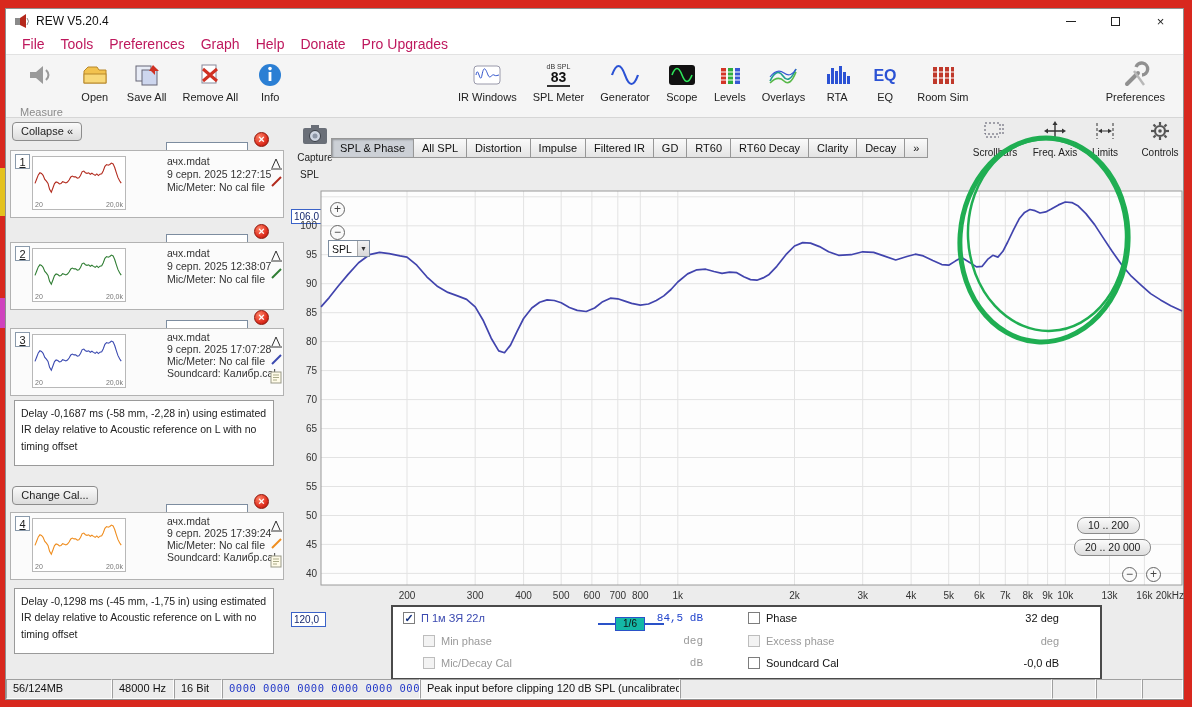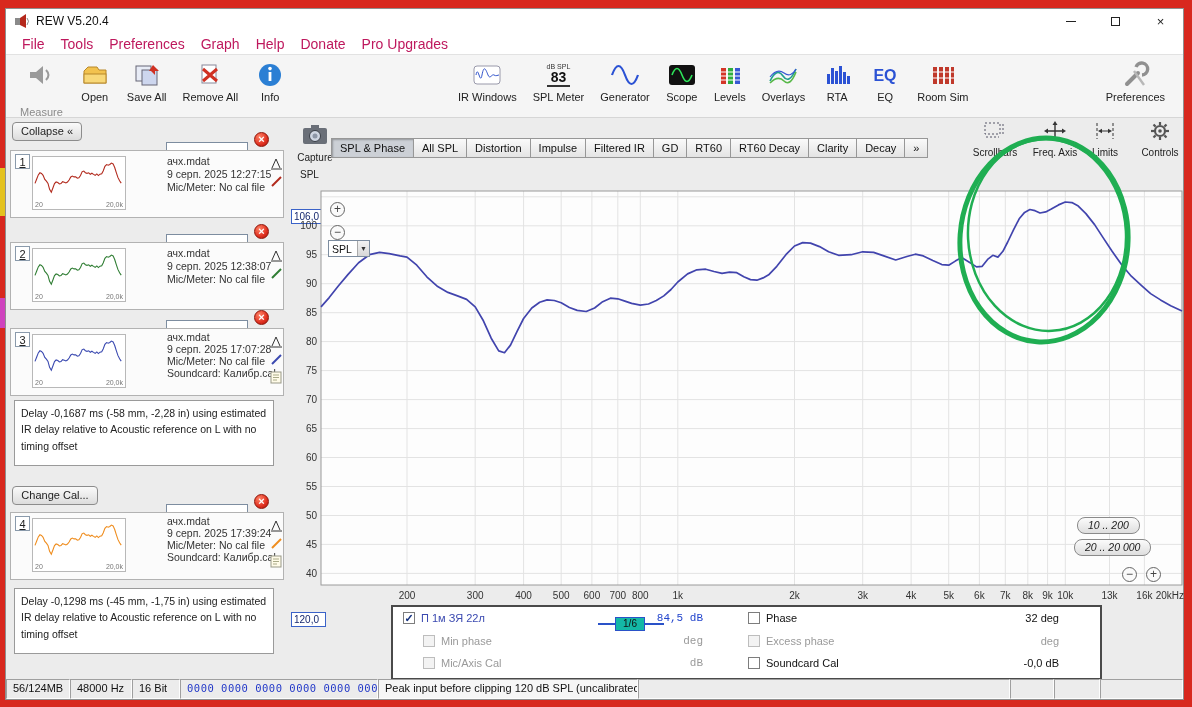--- a/index.html
+++ b/index.html
@@ -93,21 +93,21 @@
       font-size:10px; color:#16286e; padding:0 2px; font-family:inherit;margin-top:27px; }
   #chart-svg { position:absolute; left:0; top:60px; }
   .zoomc { position:absolute; width:15px; height:15px; border:1px solid #666; border-radius:50%;
       background:rgba(250,250,250,.9); color:#444; font-size:12px; line-height:12px; text-align:center; }
   .trace-select { position:absolute; left:39px; top:122px; width:42px; height:17px; border:1px solid #7d8da0;
       background:#fff; font-size:10.5px; display:flex; align-items:center; }
   .trace-select .tval { flex:1; padding-left:3px; }
   .trace-select .dd { font-size:7px; color:#333; background:linear-gradient(#f2f2f2,#d8d8d8);
       border-left:1px solid #aaa; width:12px; text-align:center; line-height:15px; height:100%; }
   .rangebtn { position:absolute; height:17px; line-height:15px; padding:0 10px; border:1px solid #8a8a8a;
-      border-radius:8px; background:linear-gradient(#fbfbfb,#dedede); font-size:10.5px; color:#222; white-space:nowrap;font-style:italic; }
+      border-radius:8px; background:linear-gradient(#fbfbfb,#dedede); font-size:10.5px; color:#222; white-space:nowrap; }
 
   
   .legend { position:absolute; left:102px; top:487px; width:711px; height:75px; background:#fff;
       border:2px solid #4a4a4a; font-size:11px; }
   .lgrow { position:absolute; left:0; right:0; height:20px; }
   .r1{top:5px} .r2{top:28px} .r3{top:50px}
   .lg-item { position:absolute; display:flex; align-items:center; }
   .cb { width:12px; height:12px; border:1px solid #7d7d7d; background:#fff; display:inline-block;
       margin-right:6px; font-size:11px; line-height:11px; text-align:center; color:#15327f; flex:0 0 auto; }
   .cb.checked::before { content:"✓"; font-weight:bold; }
@@ -119,21 +119,21 @@
   .blueval { color:#2244cc; }
   .lg-slider { position:absolute; left:205px; top:5px; width:66px; height:14px; }
   .lg-slider .track { position:absolute; left:0; right:0; top:6px; height:2px; background:#2a52c8; }
   .lg-slider .sl-box { position:absolute; left:17px; top:0; width:30px; height:14px; border:1px solid #2a52c8;
       background:#14b8a6; font-size:10px; text-align:center; line-height:12px; color:#111; }
 
   
   .statusbar { position:absolute; left:0; bottom:0; right:0; height:20px; background:#ececec; display:flex; }
   .scell { height:20px; border:1px solid; border-color:#9f9f9f #fdfdfd #fdfdfd #9f9f9f; font-size:11px;
       line-height:17px; padding:0 6px; white-space:nowrap; overflow:hidden; color:#111; }
-  .sc1{width:64px} .sc2{width:62px} .sc3{width:48px}
+  .sc1{width:106px} .sc2{width:62px} .sc3{width:48px}
   .sc4{width:198px; color:#2238c8; font-family:"DejaVu Sans Mono",monospace; font-size:10.5px; letter-spacing:.5px;}
   .sc5{width:260px; background:#f6f6f6;}
   .sc6{width:372px} .sc7{width:44px} .sc8{width:46px} .sc9{flex:1}
 
   #annotation-overlay { position:absolute; left:0; top:0; z-index:60; pointer-events:none; }
 </style>
 </head>
 <body>
 
 <div class="edge-right"></div>
@@ -645,21 +645,21 @@
           <span class="lg-val v1 gray">deg</span>
           <span class="lg-item" style="left:355px">
             <span class="cb dis"></span>
             <span class="gray">Excess phase</span>
           </span>
           <span class="lg-val v2 gray">deg</span>
         </div>
         <div class="lgrow r3">
           <span class="lg-item" style="left:30px">
             <span class="cb dis"></span>
-            <span class="gray">Mic/Axis Cal</span>
+            <span class="gray">Mic/Decay Cal</span>
           </span>
           <span class="lg-val v1 gray">dB</span>
           <span class="lg-item" style="left:355px">
             <span class="cb"></span>
             <span>Soundcard Cal</span>
           </span>
           <span class="lg-val v2">-0,0 dB</span>
         </div>
       </div>
     </div>

